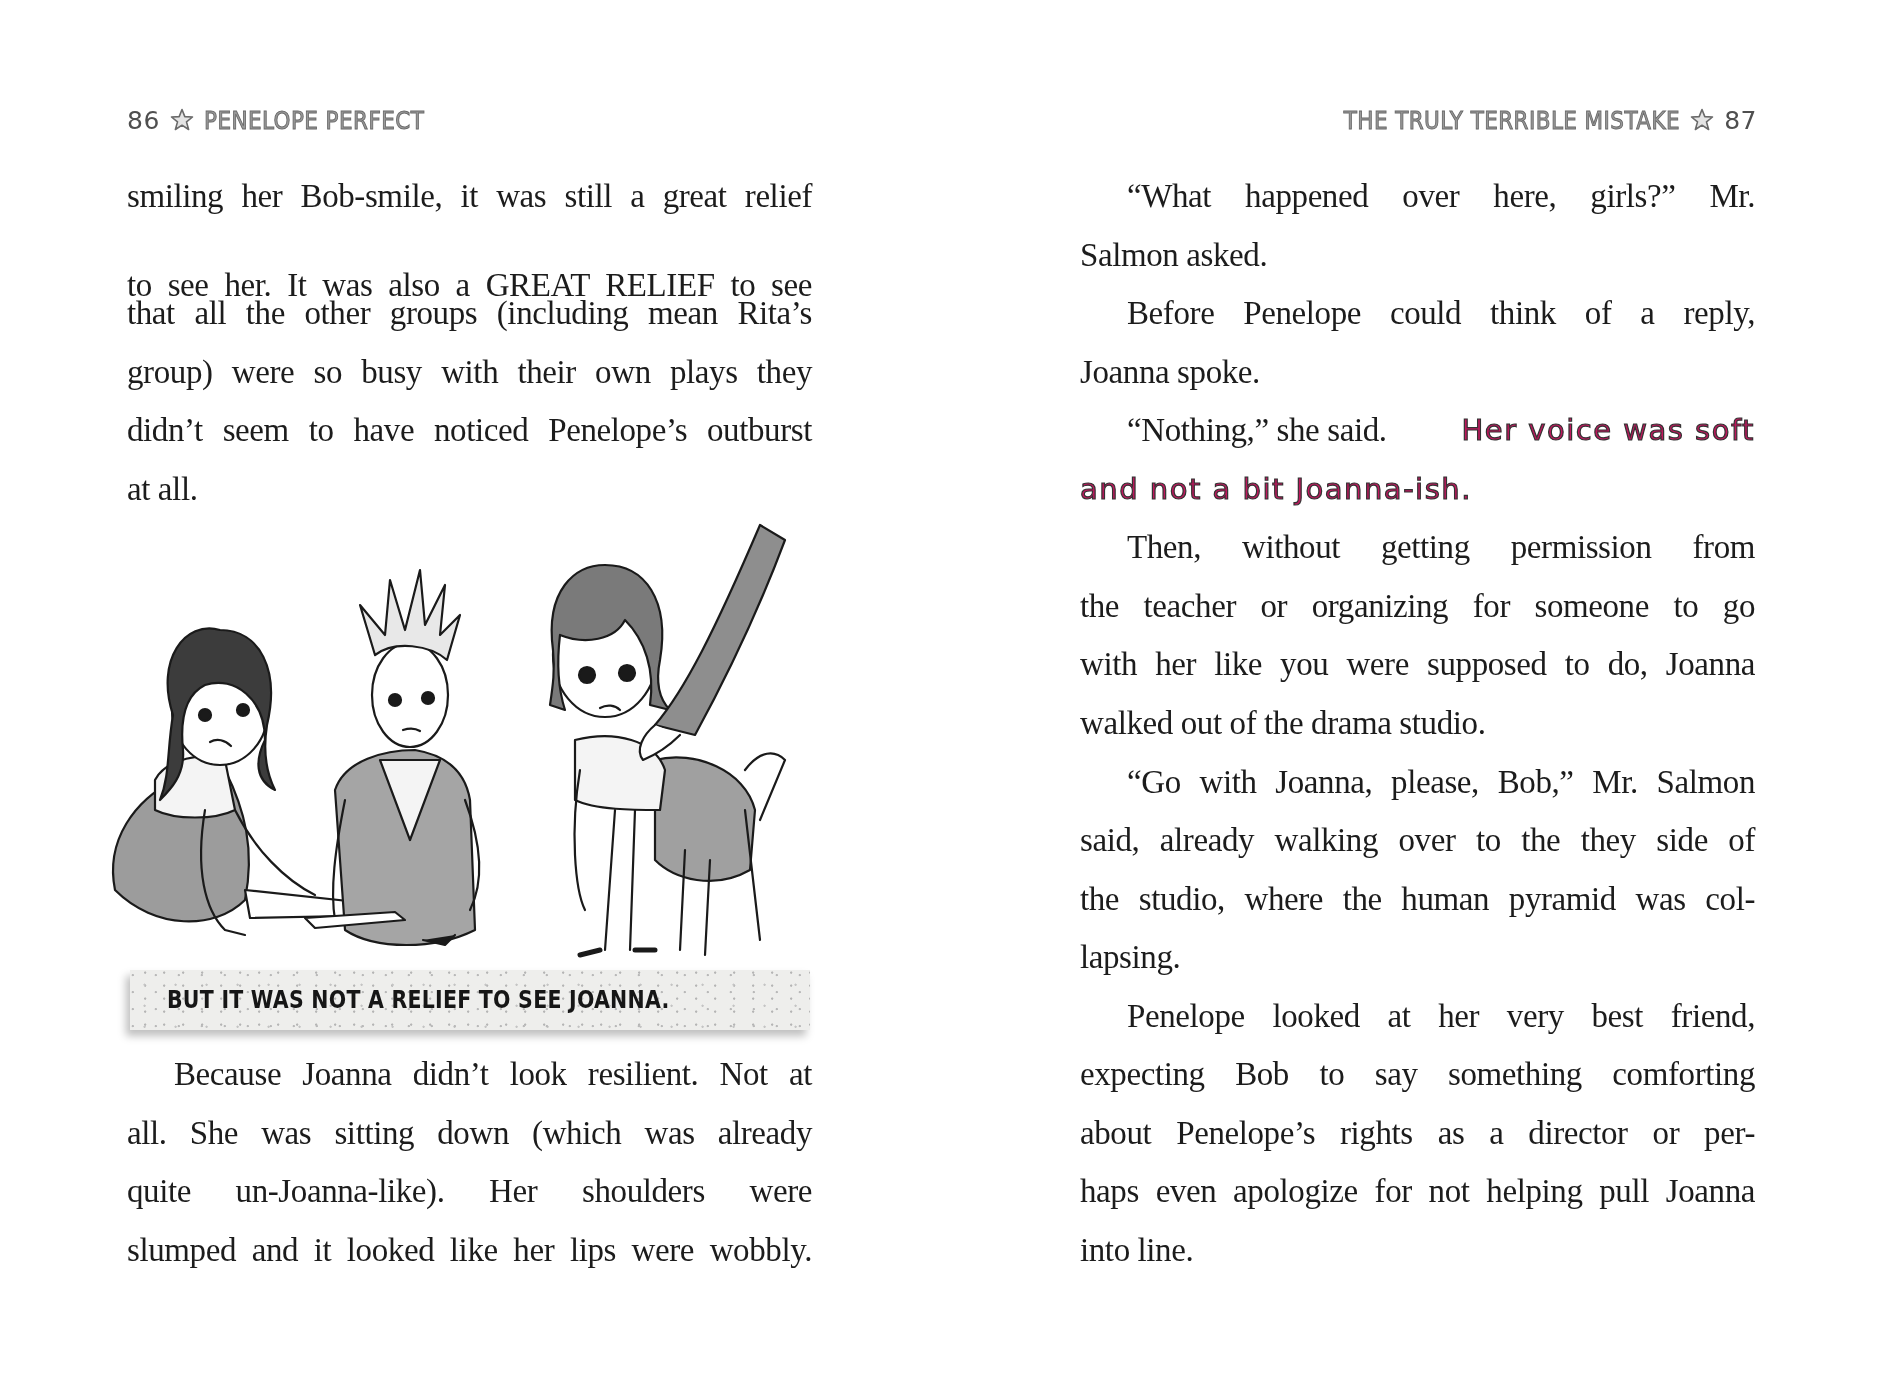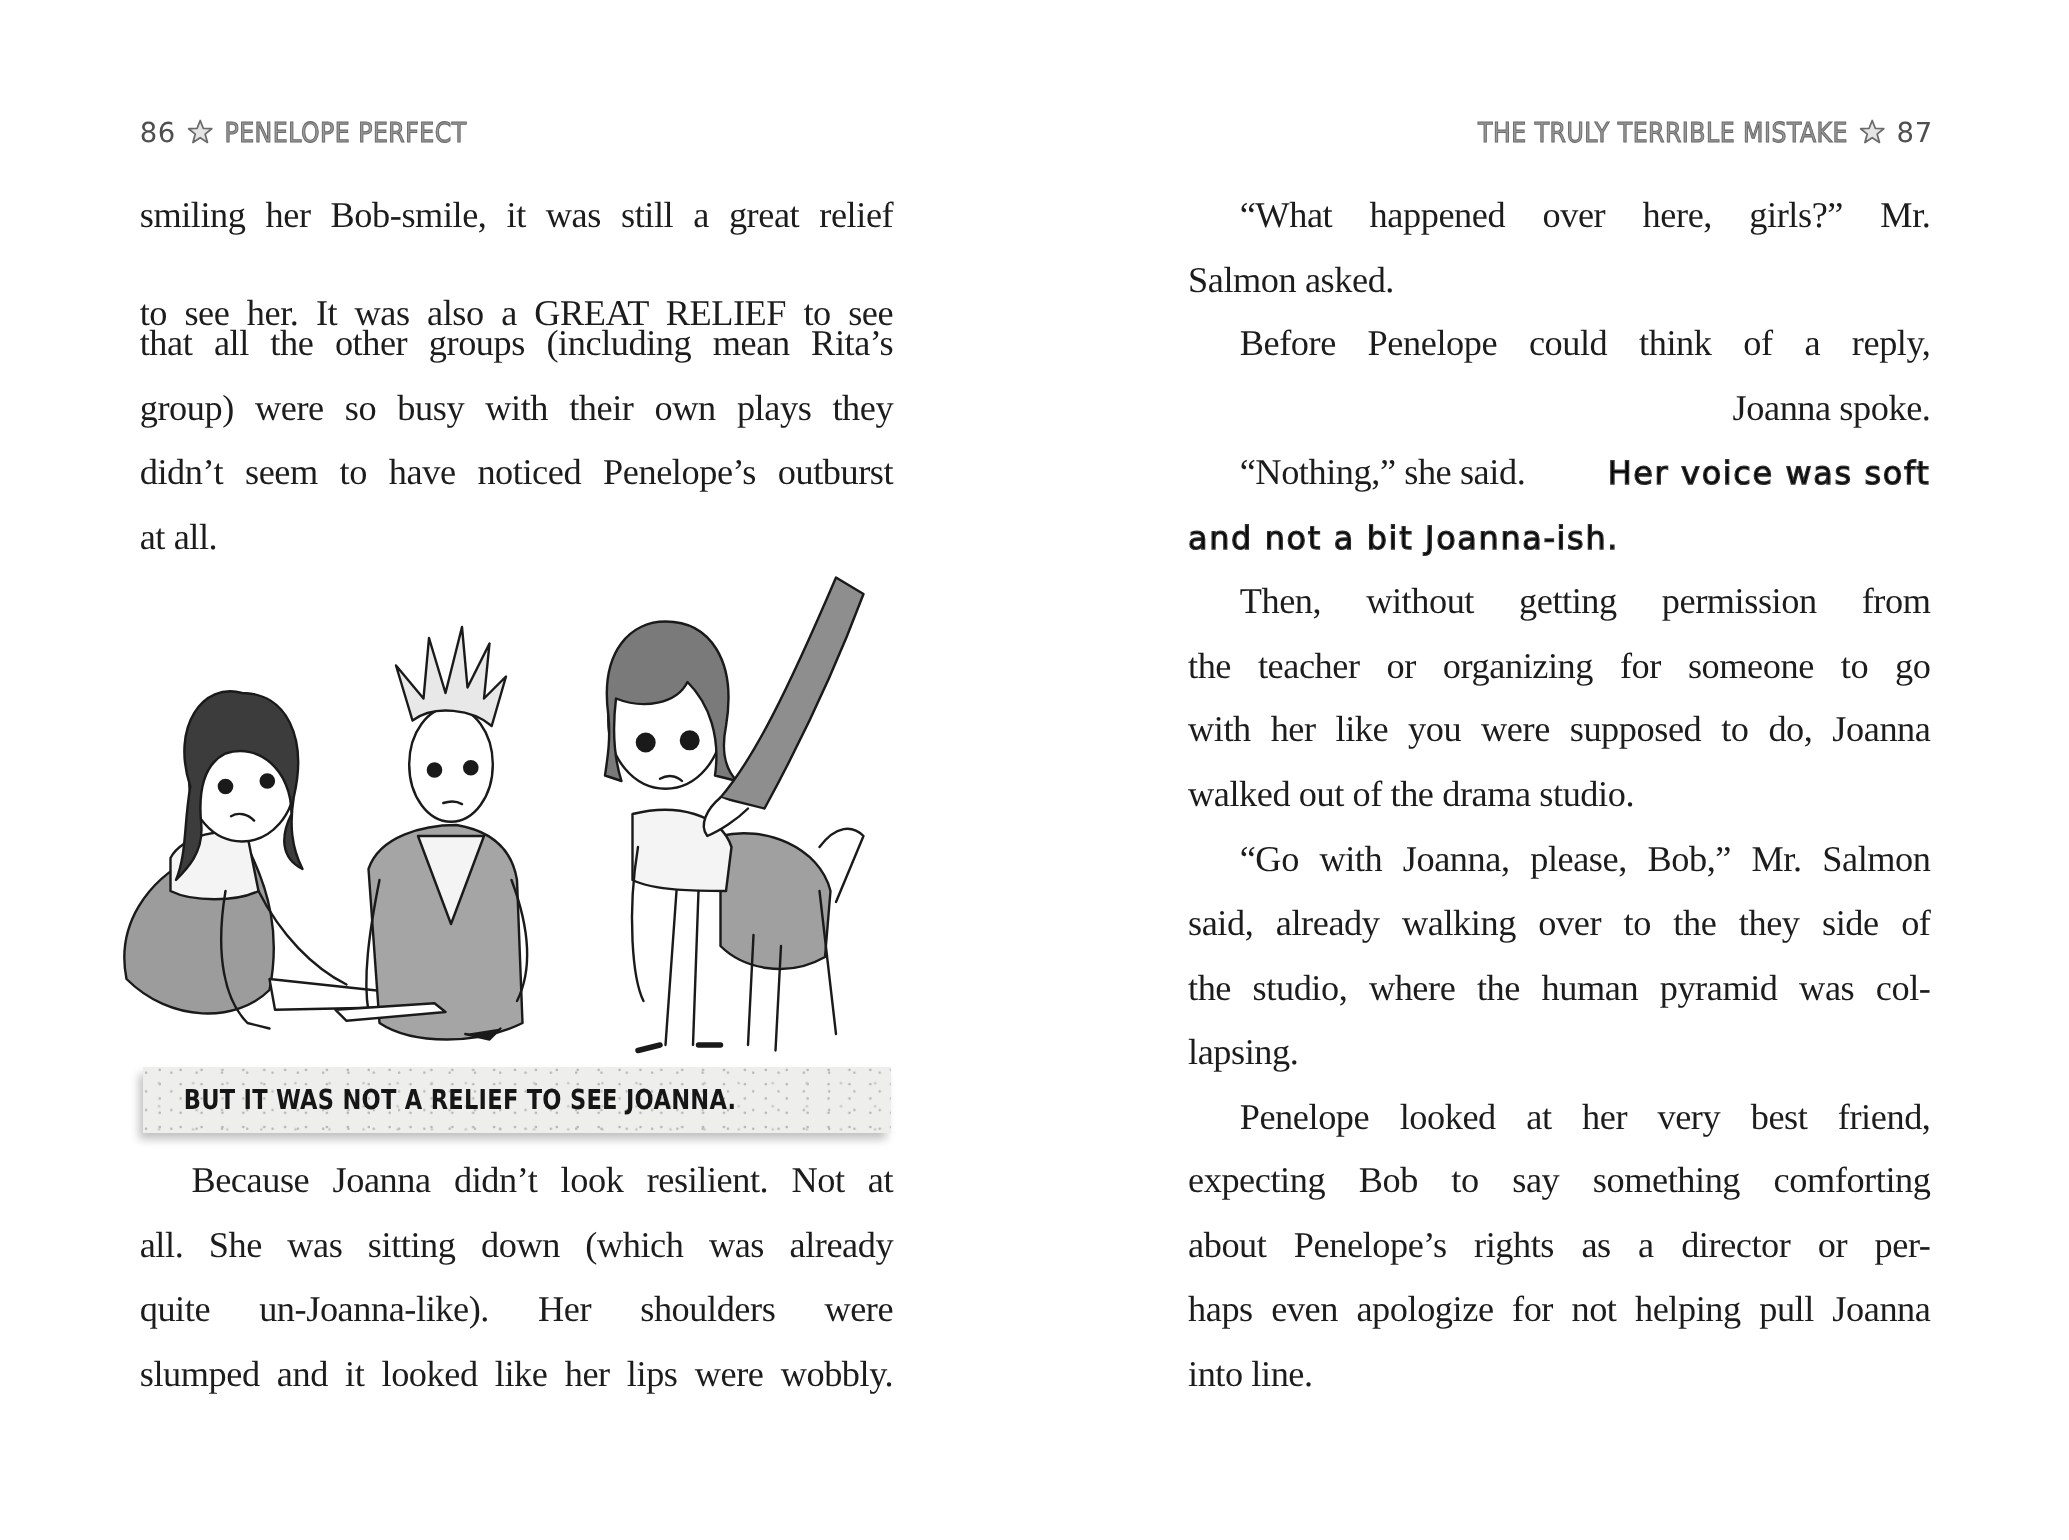--- a/index.html
+++ b/index.html
@@ -16,21 +16,21 @@
   .rh-left .rh-title { transform-origin:left center; }
   .rh-right { right:124px; }
   .rh-right .rh-title { transform-origin:right center; }
   .star { width:24px; height:24px; display:inline-block; }
 
   .line { position:absolute; height:44px; line-height:44px; font-family:"Liberation Serif", "DejaVu Serif", serif;
     font-size:33px; color:#1c1c1c; white-space:nowrap; letter-spacing:-0.4px; }
   .line.just { text-align:justify; text-align-last:justify; }
   .line.indent { padding-left:47px; box-sizing:border-box; }
 
-  .outlined { font-family:"DejaVu Sans", sans-serif; font-size:29px; color:#000000; -webkit-text-stroke:1.2px #333; letter-spacing:1.5px; }
+  .outlined { font-family:"DejaVu Sans", sans-serif; font-size:29px; color:#be185d; -webkit-text-stroke:1.2px #333; letter-spacing:1.5px; }
 
   .illustration { position:absolute; left:95px; top:510px; width:770px; height:450px; }
 
   .caption-bar { position:absolute; left:130px; top:970px; width:680px; height:60px;
     background:#eeeeec; box-shadow:-4px 6px 8px rgba(0,0,0,0.25);
     background-image:
       radial-gradient(circle at 12% 30%, #b9b9b9 0.8px, transparent 1.5px),
       radial-gradient(circle at 47% 70%, #c4c4c4 0.8px, transparent 1.5px),
       radial-gradient(circle at 80% 20%, #b5b5b5 0.8px, transparent 1.5px);
     background-size: 23px 17px, 31px 21px, 19px 13px; }
@@ -122,21 +122,21 @@
     <span class="rh-title">THE TRULY TERRIBLE MISTAKE</span>
     <svg class="star" viewBox="0 0 24 24">
       <polygon points="12,1.5 14.8,8.6 22.5,9 16.5,13.9 18.6,21.5 12,17.2 5.4,21.5 7.5,13.9 1.5,9 9.2,8.6" fill="#e4e4e4" stroke="#6a6a6a" stroke-width="1.6" stroke-linejoin="round"></polygon>
     </svg>
     <span class="rh-num">87</span>
   </div>
 
   <div class="line just indent" style="left:140px; top:174px; width:675px;">“What happened over here, girls?” Mr.</div>
   <div class="line" style="left:140px; top:233px; width:675px;">Salmon asked.</div>
   <div class="line just indent" style="left:140px; top:291px; width:675px;">Before Penelope could think of a reply,</div>
-  <div class="line" style="left:140px; top:350px; width:675px;text-align:right;">Joanna spoke.</div>
+  <div class="line" style="left:140px; top:350px; width:675px;">Joanna spoke.</div>
   <div class="line indent" style="left:140px; top:408px; width:675px; display:flex; justify-content:space-between;">
     <span>“Nothing,” she said.</span>
     <span class="outlined">Her voice was soft</span>
   </div>
   <div class="line outlined" style="left:140px; top:467px; width:675px;">and not a bit Joanna-ish.</div>
   <div class="line just indent" style="left:140px; top:525px; width:675px;">Then, without getting permission from</div>
   <div class="line just" style="left:140px; top:584px; width:675px;">the teacher or organizing for someone to go</div>
   <div class="line just" style="left:140px; top:642px; width:675px;">with her like you were supposed to do, Joanna</div>
   <div class="line" style="left:140px; top:701px; width:675px;">walked out of the drama studio.</div>
   <div class="line just indent" style="left:140px; top:760px; width:675px;">“Go with Joanna, please, Bob,” Mr. Salmon</div>

